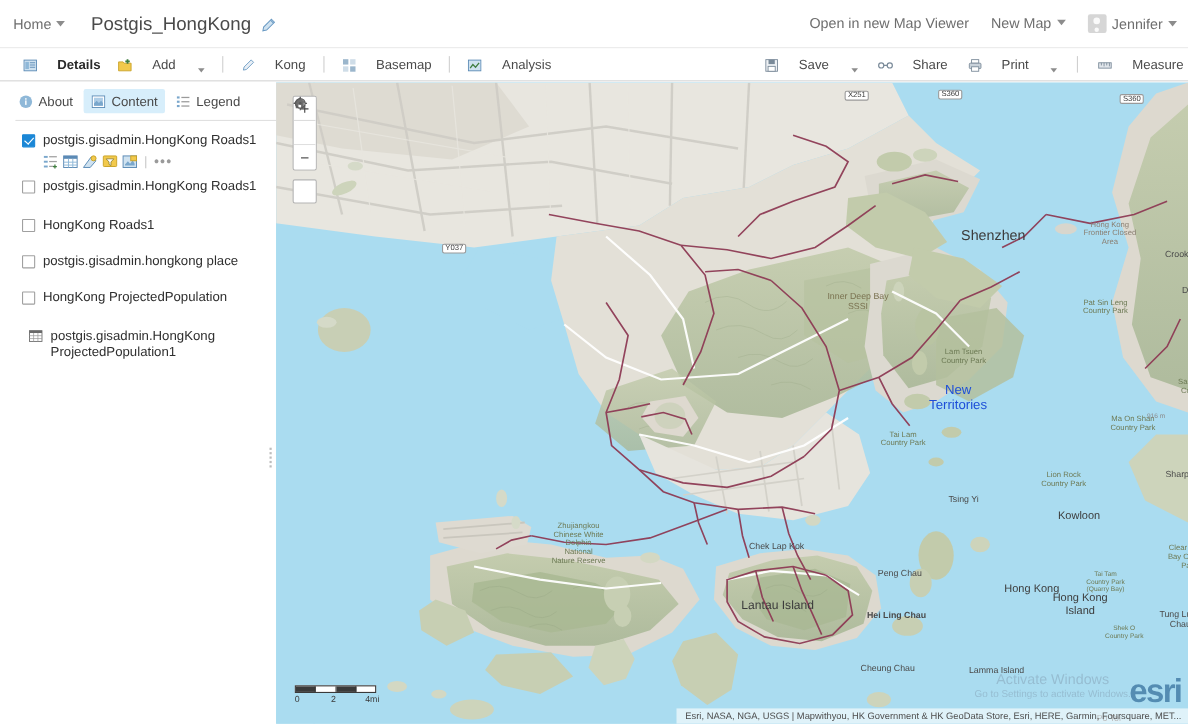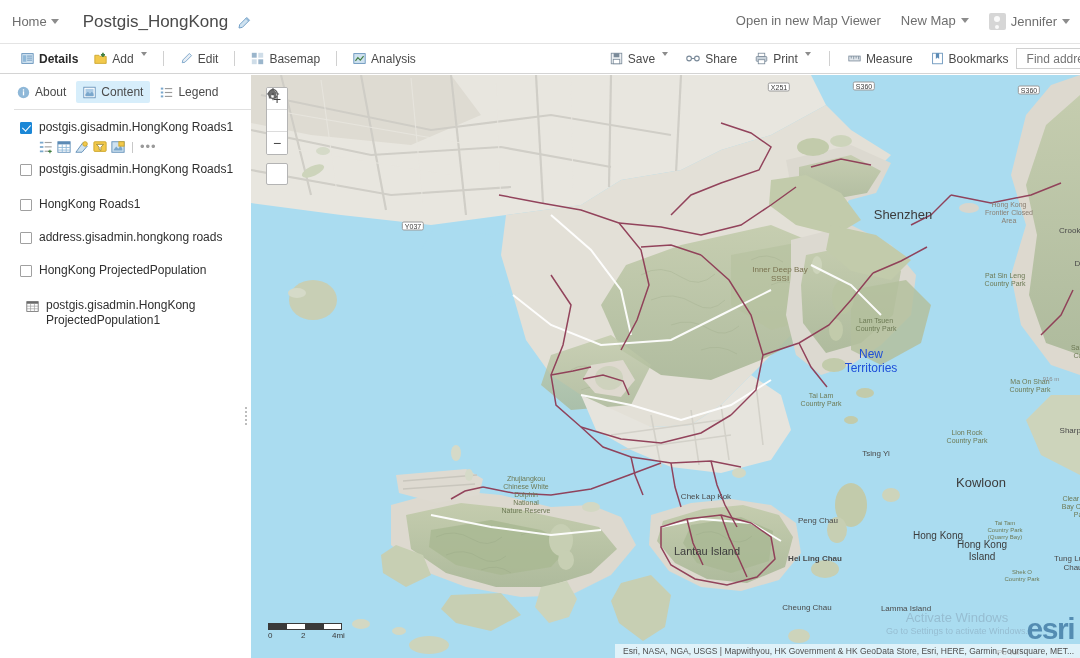--- a/index.html
+++ b/index.html
@@ -64,21 +64,21 @@
   .toolbar {
     position: absolute; left: 0; top: 44px;
     width: 1080px; height: 30px;
     background: #fff;
     border-bottom: 1px solid #d4d4d4;
     display: flex; align-items: center;
   }
   .tb-group { display: flex; align-items: center; }
   .tb-left { padding-left: 14px; gap: 2px; }
   .tb-item {
-    display: flex; align-items: flex-start; gap: 5px;
+    display: flex; align-items: flex-end; gap: 18px;
     font-size: 12px; color: #4a4a4a; cursor: pointer;
     padding: 3px 7px; white-space: nowrap;
   }
   .tb-item.active { font-weight: bold; color: #2a2a2a; }
   .tb-sep { width: 1px; height: 15px; background: #d0d0d0; margin: 0 7px; }
   .tb-caret {
     width: 0; height: 0;
     border-left: 3.5px solid transparent;
     border-right: 3.5px solid transparent;
     border-top: 4.5px solid #8c8c8c;
@@ -325,21 +325,21 @@
       <span>Add</span>
       <span class="tb-caret"></span>
     </span>
     <span class="tb-sep"></span>
     <span class="tb-item">
       <span class="ic">
         <svg width="13" height="13" viewBox="0 0 16 16">
           <path d="M11.5 1.8l2.7 2.7-8 8-3.4.7.7-3.4z" fill="#e8eef5" stroke="#6b9bc4"></path>
         </svg>
       </span>
-      <span>Edit</span>
+      <span>Kong</span>
     </span>
     <span class="tb-sep"></span>
     <span class="tb-item">
       <span class="ic">
         <svg width="13" height="13" viewBox="0 0 16 16">
           <rect x="1" y="1" width="6" height="6" fill="#9bb6cc"></rect>
           <rect x="9" y="1" width="6" height="6" fill="#cfdde8"></rect>
           <rect x="1" y="9" width="6" height="6" fill="#cfdde8"></rect>
           <rect x="9" y="9" width="6" height="6" fill="#9bb6cc"></rect>
         </svg>
@@ -517,21 +517,21 @@
       <span class="lname">postgis.gisadmin.HongKong Roads1</span>
     </div>
 
     <div class="layer-row" style="padding-top:16px">
       <span class="lchk"></span>
       <span class="lname">HongKong Roads1</span>
     </div>
 
     <div class="layer-row" style="padding-top:14px">
       <span class="lchk"></span>
-      <span class="lname">address.gisadmin.hongkong roads</span>
+      <span class="lname">postgis.gisadmin.hongkong place</span>
     </div>
 
     <div class="layer-row" style="padding-top:14px">
       <span class="lchk"></span>
       <span class="lname">HongKong ProjectedPopulation</span>
     </div>
 
 
     <div class="layer-row" style="padding-top:16px; padding-left:20px">
       <span class="table-row-ic">
@@ -767,21 +767,21 @@
       <div class="map-label" style="left: 843px; top: 277px; font-size: 7px; color: rgb(109, 122, 85); line-height: 1.15;">Sai Kung West
 Country Park</div>
       <div class="map-label" style="left: 570px; top: 325px; font-size: 7px; color: rgb(109, 122, 85); line-height: 1.15;">Tai Lam
 Country Park</div>
       <div class="map-label" style="left: 779px; top: 311px; font-size: 7px; color: rgb(109, 122, 85); line-height: 1.15;">Ma On Shan
 Country Park</div>
       <div class="map-label" style="left: 716px; top: 362px; font-size: 7px; color: rgb(109, 122, 85); line-height: 1.15;">Lion Rock
 Country Park</div>
       <div class="map-label" style="left: 831px; top: 356px; font-size: 8px; color: rgb(74, 74, 74); line-height: 1.15;">Sharp Island</div>
       <div class="map-label" style="left: 625px; top: 379px; font-size: 8px; color: rgb(74, 74, 74); line-height: 1.15;">Tsing Yi</div>
-      <div class="map-label" style="left: 730px; top: 408px; font-size: 13px; color: rgb(60, 60, 60); line-height: 1.15;">Kowloon</div>
+      <div class="map-label" style="left: 730px; top: 395px; font-size: 10px; color: rgb(60, 60, 60); line-height: 1.15;">Kowloon</div>
       <div class="map-label" style="left: 455px; top: 422px; font-size: 8px; color: rgb(74, 74, 74); line-height: 1.15;">Chek Lap Kok</div>
       <div class="map-label" style="left: 567px; top: 446px; font-size: 8px; color: rgb(74, 74, 74); line-height: 1.15;">Peng Chau</div>
       <div class="map-label" style="left: 275px; top: 420px; font-size: 7px; color: rgb(109, 122, 85); line-height: 1.15;">Zhujiangkou
 Chinese White
 Dolphin
 National
 Nature Reserve</div>
       <div class="map-label" style="left: 687px; top: 461px; font-size: 10px; color: rgb(60, 60, 60); line-height: 1.15;">Hong Kong</div>
       <div class="map-label" style="left: 731px; top: 475px; font-size: 10px; color: rgb(60, 60, 60); line-height: 1.15;">Hong Kong
 Island</div>

